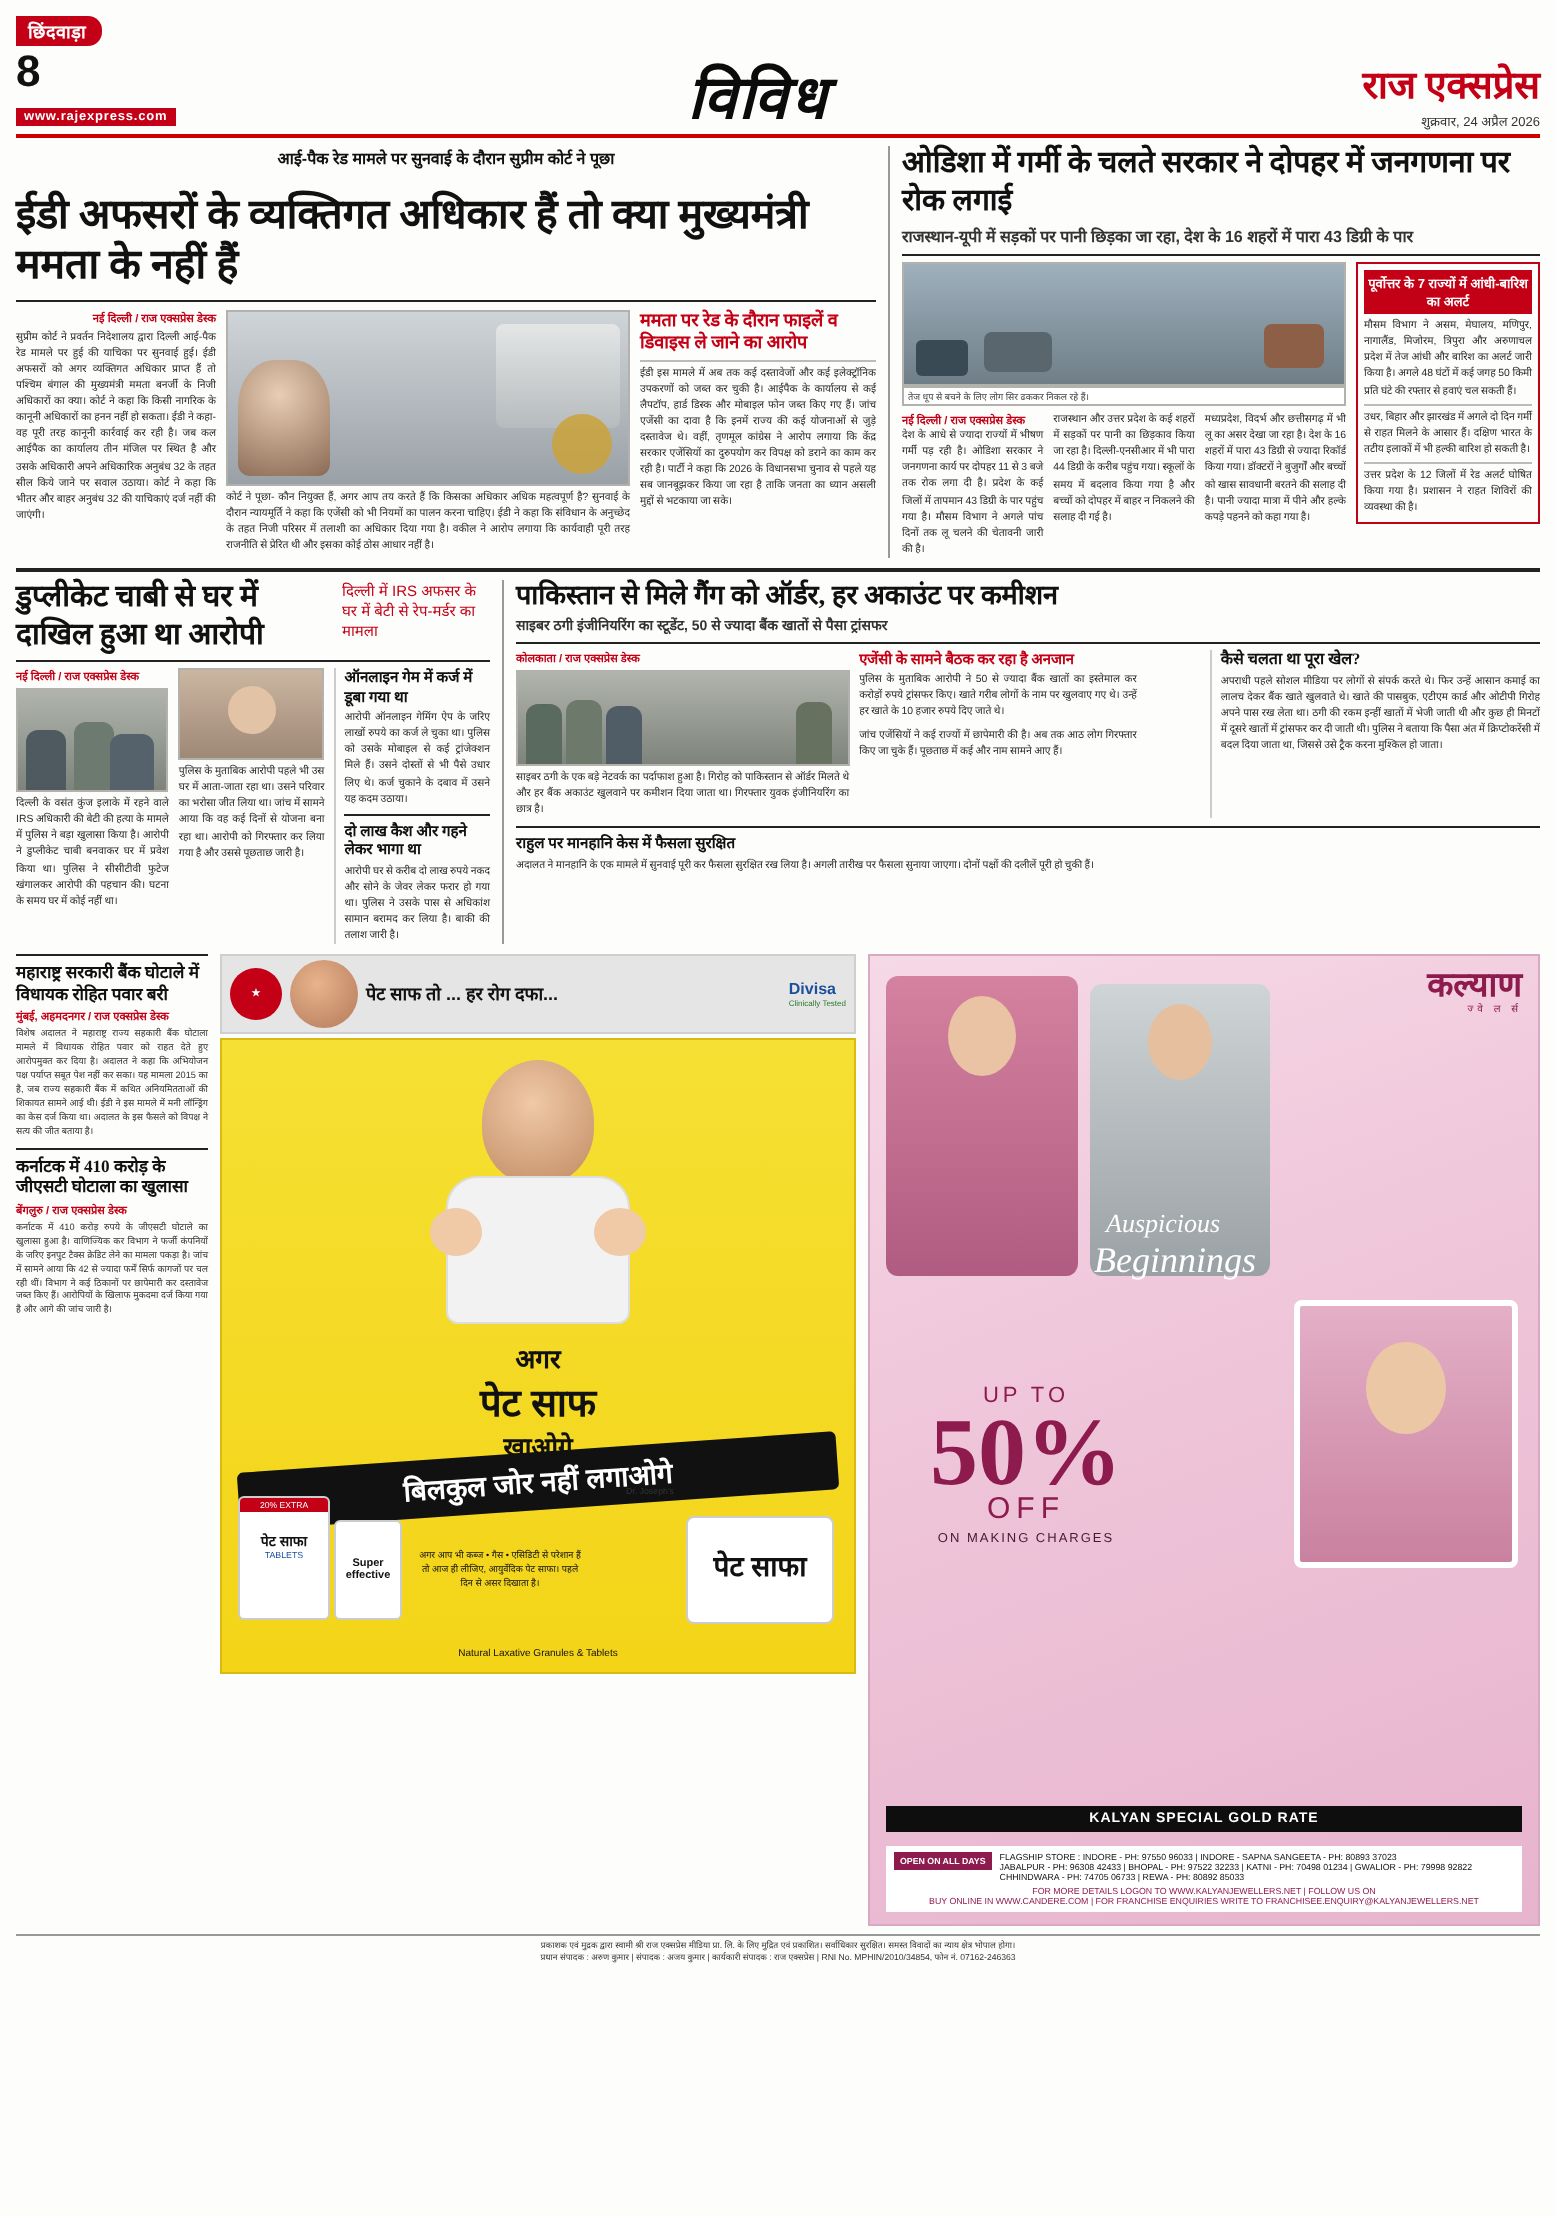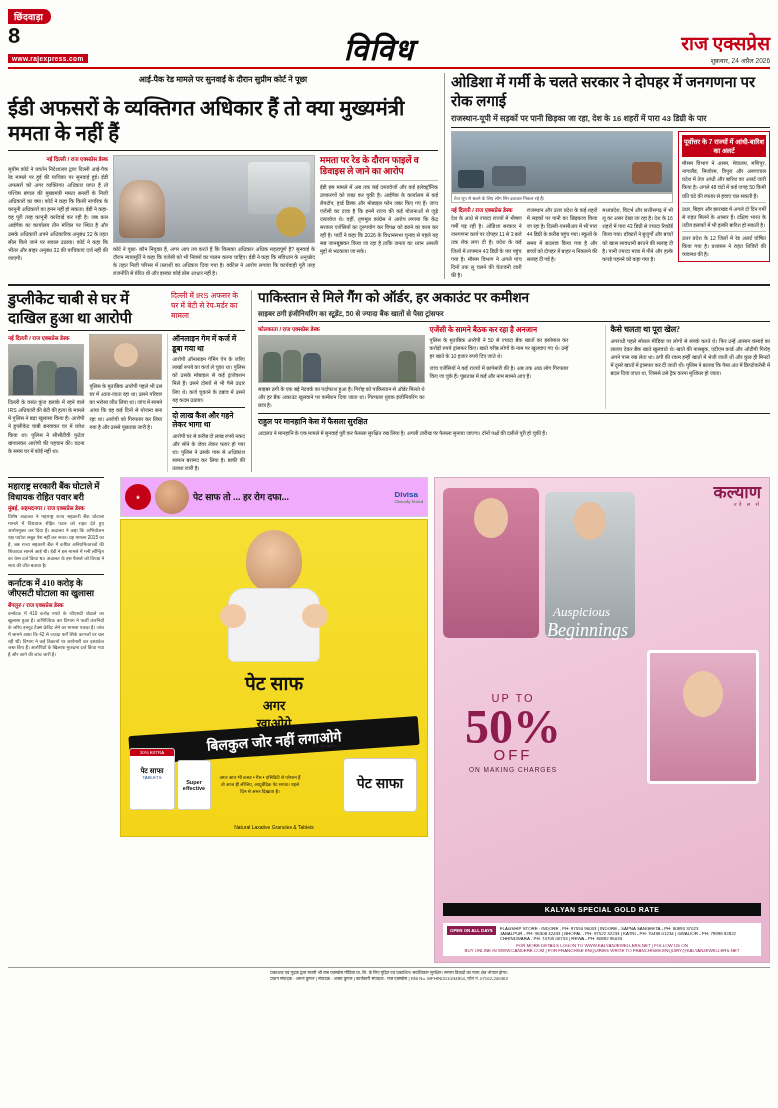--- a/index.html
+++ b/index.html
@@ -109,21 +109,21 @@
     background:linear-gradient(160deg,#f6d9e6,#efc6da 40%,#e7b4cd);
     border:1px solid #d9a8c1; position:relative; overflow:hidden;
   }
   .kalyan-logo { color:#8e1b4e; font-weight:bold; font-family:"Liberation Serif", serif; }
   .gold-rate-bar { background:#0e0e0e; color:#fff; font-size:7px; text-align:center;
                    padding:3px; letter-spacing:.5px; font-weight:bold; }
   .kalyan-footer { background:#fff; color:#111; font-size:4.4px; padding:3px 4px; }
   .kalyan-footer .open { background:#8e1b4e; color:#fff; padding:2px 3px;
                          font-size:4.4px; font-weight:bold; display:inline-block;}
 
-  .divisa-strip { background:#f0abfc; border:1px solid #cfcfcf; display:flex;
+  .divisa-strip { background:#e5e5e5; border:1px solid #cfcfcf; display:flex;
                   align-items:center; gap:4px; padding:2px 4px; }
   .face-circle { width:34px; height:34px; border-radius:50%;
                  background:radial-gradient(circle at 40% 35%,#e7b48c,#b5795a); }
 
   .footer-strip {
     border-top:1px solid #999; margin-top:4px; padding-top:2px;
     font-size:4.3px; text-align:center; color:#333; line-height:1.5;
   }
 
   .tiny { font-size:4.6px; line-height:1.5; text-align:justify; color:#333; }
@@ -296,21 +296,21 @@
           <div class="sub-hl" style="font-size:7.6px">राहुल पर मानहानि केस में फैसला सुरक्षित</div>
           <div class="body-txt" style="margin-top:2px">अदालत ने मानहानि के एक मामले में सुनवाई पूरी कर फैसला सुरक्षित रख लिया है। अगली तारीख पर फैसला सुनाया जाएगा। दोनों पक्षों की दलीलें पूरी हो चुकी हैं।</div>
         </div>
       </div>
     </div>
   </div>
 
   <div class="lower">
 
     <div class="lower-left">
-      <div style="display:flex;gap:16px;">
+      <div style="display:flex;gap:6px;">
 
         <div style="width:96px;flex:0 0 96px;">
           <div class="rule" style="margin-bottom:3px"></div>
           <div class="sub-hl" style="font-size:8.6px">महाराष्ट्र सरकारी बैंक घोटाले में विधायक रोहित पवार बरी</div>
           <div class="byline" style="margin-top:2px">मुंबई, अहमदनगर / राज एक्सप्रेस डेस्क</div>
           <div class="tiny" style="margin-top:2px">विशेष अदालत ने महाराष्ट्र राज्य सहकारी बैंक घोटाला मामले में विधायक रोहित पवार को राहत देते हुए आरोपमुक्त कर दिया है। अदालत ने कहा कि अभियोजन पक्ष पर्याप्त सबूत पेश नहीं कर सका। यह मामला 2015 का है, जब राज्य सहकारी बैंक में कथित अनियमितताओं की शिकायत सामने आई थी। ईडी ने इस मामले में मनी लॉन्ड्रिंग का केस दर्ज किया था। अदालत के इस फैसले को विपक्ष ने सत्य की जीत बताया है।</div>
           <div class="rule" style="margin:4px 0 3px 0"></div>
           <div class="sub-hl" style="font-size:8.6px">कर्नाटक में 410 करोड़ के जीएसटी घोटाला का खुलासा</div>
           <div class="byline" style="margin-top:2px">बेंगलुरु / राज एक्सप्रेस डेस्क</div>
           <div class="tiny" style="margin-top:2px">कर्नाटक में 410 करोड़ रुपये के जीएसटी घोटाले का खुलासा हुआ है। वाणिज्यिक कर विभाग ने फर्जी कंपनियों के जरिए इनपुट टैक्स क्रेडिट लेने का मामला पकड़ा है। जांच में सामने आया कि 42 से ज्यादा फर्में सिर्फ कागजों पर चल रही थीं। विभाग ने कई ठिकानों पर छापेमारी कर दस्तावेज जब्त किए हैं। आरोपियों के खिलाफ मुकदमा दर्ज किया गया है और आगे की जांच जारी है।</div>
@@ -332,22 +332,22 @@
           <div class="ad-petsafa" style="height:318px;margin-top:2px;padding:6px;">
 
             <div style="position:absolute;left:50%;top:10px;transform:translateX(-50%);width:120px;height:132px;">
               <div style="position:absolute;left:50%;top:0;transform:translateX(-50%);width:56px;height:62px;border-radius:50% 50% 45% 45%;background:radial-gradient(circle at 45% 35%,#f0c9a6,#c08a62);"></div>
               <div style="position:absolute;left:50%;top:58px;transform:translateX(-50%);width:92px;height:74px;background:#f2f2f2;border-radius:16px 16px 6px 6px;border:1px solid #ddd;"></div>
               <div style="position:absolute;left:6px;top:74px;width:26px;height:24px;background:#f0c9a6;border-radius:50%;"></div>
               <div style="position:absolute;right:6px;top:74px;width:26px;height:24px;background:#f0c9a6;border-radius:50%;"></div>
             </div>
 
             <div style="position:absolute;left:0;right:0;top:150px;text-align:center;">
+              <div style="font-size:13px;font-weight:bold;">अगर</div>
               <div style="font-size:19px;font-weight:bold;color:#111;">पेट साफ</div>
-              <div style="font-size:13px;font-weight:bold;">अगर</div>
               <div style="font-size:13px;font-weight:bold;">खाओगे</div>
             </div>
             <div style="position:absolute;left:8px;right:8px;top:206px;background:#111;color:#fff;text-align:center;
                         font-size:14px;font-weight:bold;padding:5px 2px;transform:rotate(-4deg);border-radius:3px;">बिलकुल जोर नहीं लगाओगे</div>
 
             <div style="position:absolute;left:8px;bottom:26px;width:46px;height:62px;background:#fff;border:1px solid #ccc;border-radius:3px;overflow:hidden;">
               <div style="background:#c30016;color:#fff;font-size:4.3px;text-align:center;padding:1px;">20% EXTRA</div>
               <div style="text-align:center;font-size:7px;font-weight:bold;margin-top:10px;">पेट साफा</div>
               <div style="text-align:center;font-size:4.4px;color:#1a4f9c;">TABLETS</div>
             </div>

